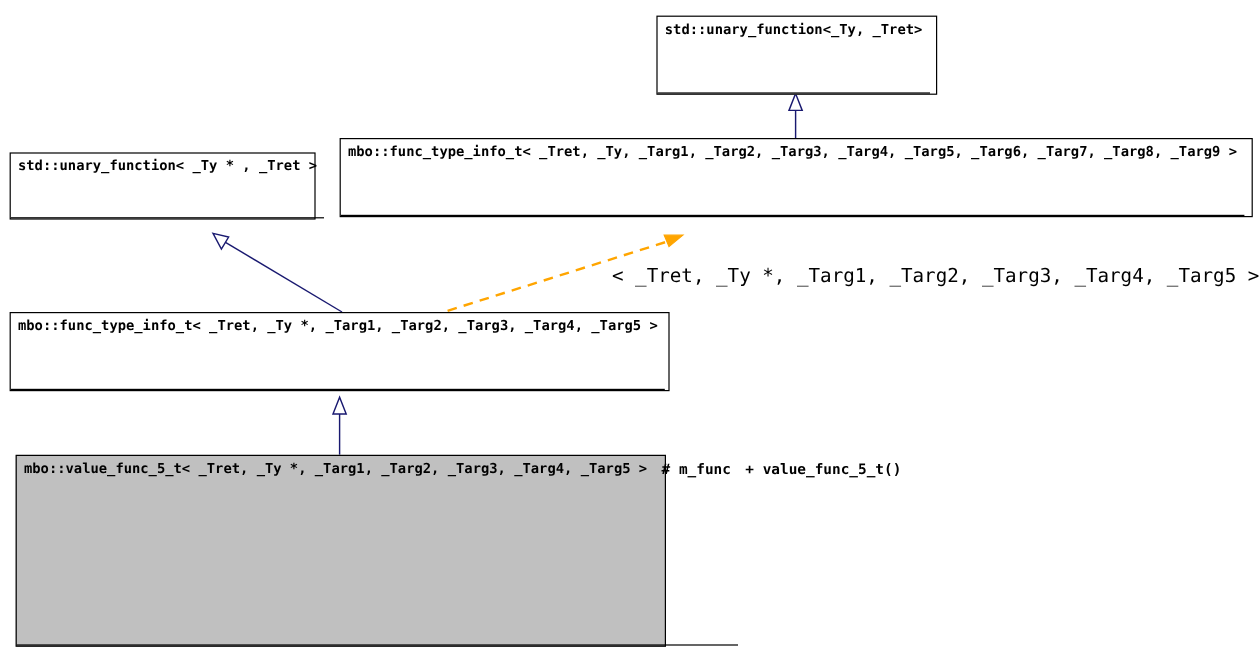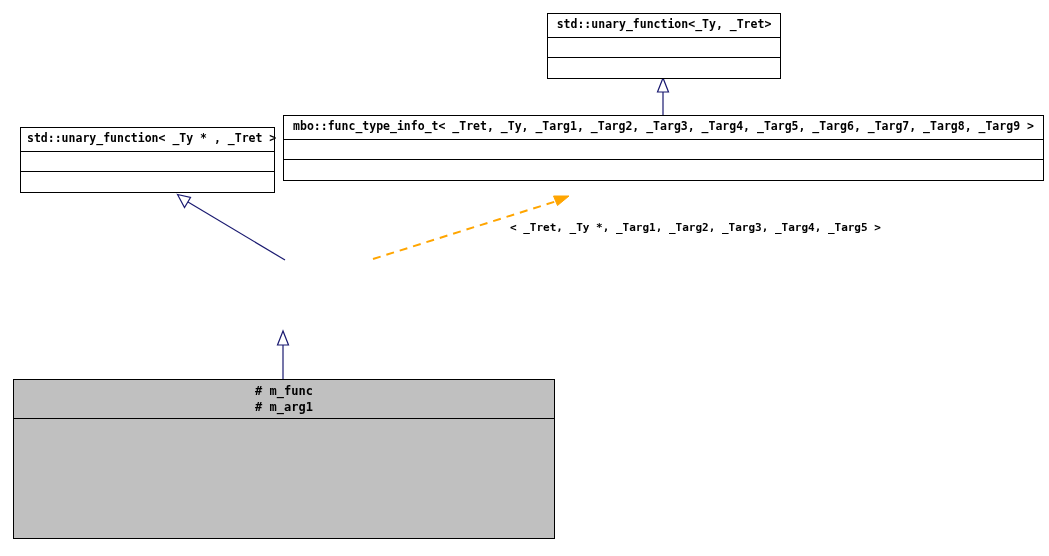--- a/index.html
+++ b/index.html
@@ -27,21 +27,21 @@
     width: 1049px;
     height: 556px;
     pointer-events: none;
   }
   .uml-class {
     position: absolute;
     box-sizing: border-box;
     border: 1px solid #000000;
     background: #ffffff;
     display: flex;
-    flex-direction: column;
+    flex-direction: row;
   }
   .uml-class.filled {
     background: #c0c0c0;
     border: 1px solid #000000;
   }
   .uml-title {
     box-sizing: border-box;
     text-align: center;
     font-size: 11.5px;
     font-weight: bold;
@@ -67,22 +67,22 @@
   .uml-compartment.empty {
     height: 21px;
     padding: 0;
   }
   .member-row {
     text-align: center;
     white-space: pre;
   }
   .edge-label {
     position: absolute;
-    font-size: 11px;
-    font-weight: bold;
+    font-size: 16px;
+    font-weight: normal;
     color: #000000;
     white-space: nowrap;
     line-height: 1;
   }
 </style>
 </head>
 <body>
 
 <div id="diagram-canvas">
 
@@ -108,37 +108,43 @@
       <polygon points="283,331 277.5,345 288.5,345" fill="#ffffff" stroke="#191970" stroke-width="1.2"></polygon>
     </g>
   </svg>
 
   <div class="uml-class" style="left:547px; top:13px; width:234px; height:66px;">
     <div class="uml-title">std::unary_function&lt;_Ty, _Tret&gt;</div>
     <div class="uml-compartment attrs empty"></div>
     <div class="uml-compartment empty"></div>
   </div>
 
-  <div class="uml-class" style="left:20px; top:127px; width:255px; height:66px;">
+  <div class="uml-class" style="left:8px; top:127px; width:255px; height:56px;">
     <div class="uml-title">std::unary_function&lt; _Ty * , _Tret &gt;</div>
     <div class="uml-compartment attrs empty"></div>
     <div class="uml-compartment empty"></div>
   </div>
 
   <div class="uml-class" style="left:283px; top:115px; width:761px; height:66px;">
     <div class="uml-title">mbo::func_type_info_t&lt; _Tret, _Ty, _Targ1, _Targ2, _Targ3, _Targ4, _Targ5, _Targ6, _Targ7, _Targ8, _Targ9 &gt;</div>
     <div class="uml-compartment attrs empty"></div>
     <div class="uml-compartment empty"></div>
   </div>
 
+  <div class="uml-class" style="left:8px; top:260px; width:550px; height:66px;">
+    <div class="uml-title">mbo::func_type_info_t&lt; _Tret, _Ty *, _Targ1, _Targ2, _Targ3, _Targ4, _Targ5 &gt;</div>
+    <div class="uml-compartment attrs empty"></div>
+    <div class="uml-compartment empty"></div>
+  </div>
 
   <div class="uml-class filled" style="left:13px; top:379px; width:542px; height:160px;">
+    <div class="uml-title">mbo::value_func_5_t&lt; _Tret, _Ty *, _Targ1, _Targ2, _Targ3, _Targ4, _Targ5 &gt;</div>
     <div class="uml-compartment attrs">
       <div class="member-row"># m_func</div>
-      <div class="member-row"># m_arg1</div>
     </div>
     <div class="uml-compartment ops">
+      <div class="member-row">+ value_func_5_t()</div>
     </div>
   </div>
 
   <div class="edge-label" style="left:510px; top:222px;">&lt; _Tret, _Ty *, _Targ1, _Targ2, _Targ3, _Targ4, _Targ5 &gt;</div>
 
 </div>
 
 </body></html>

